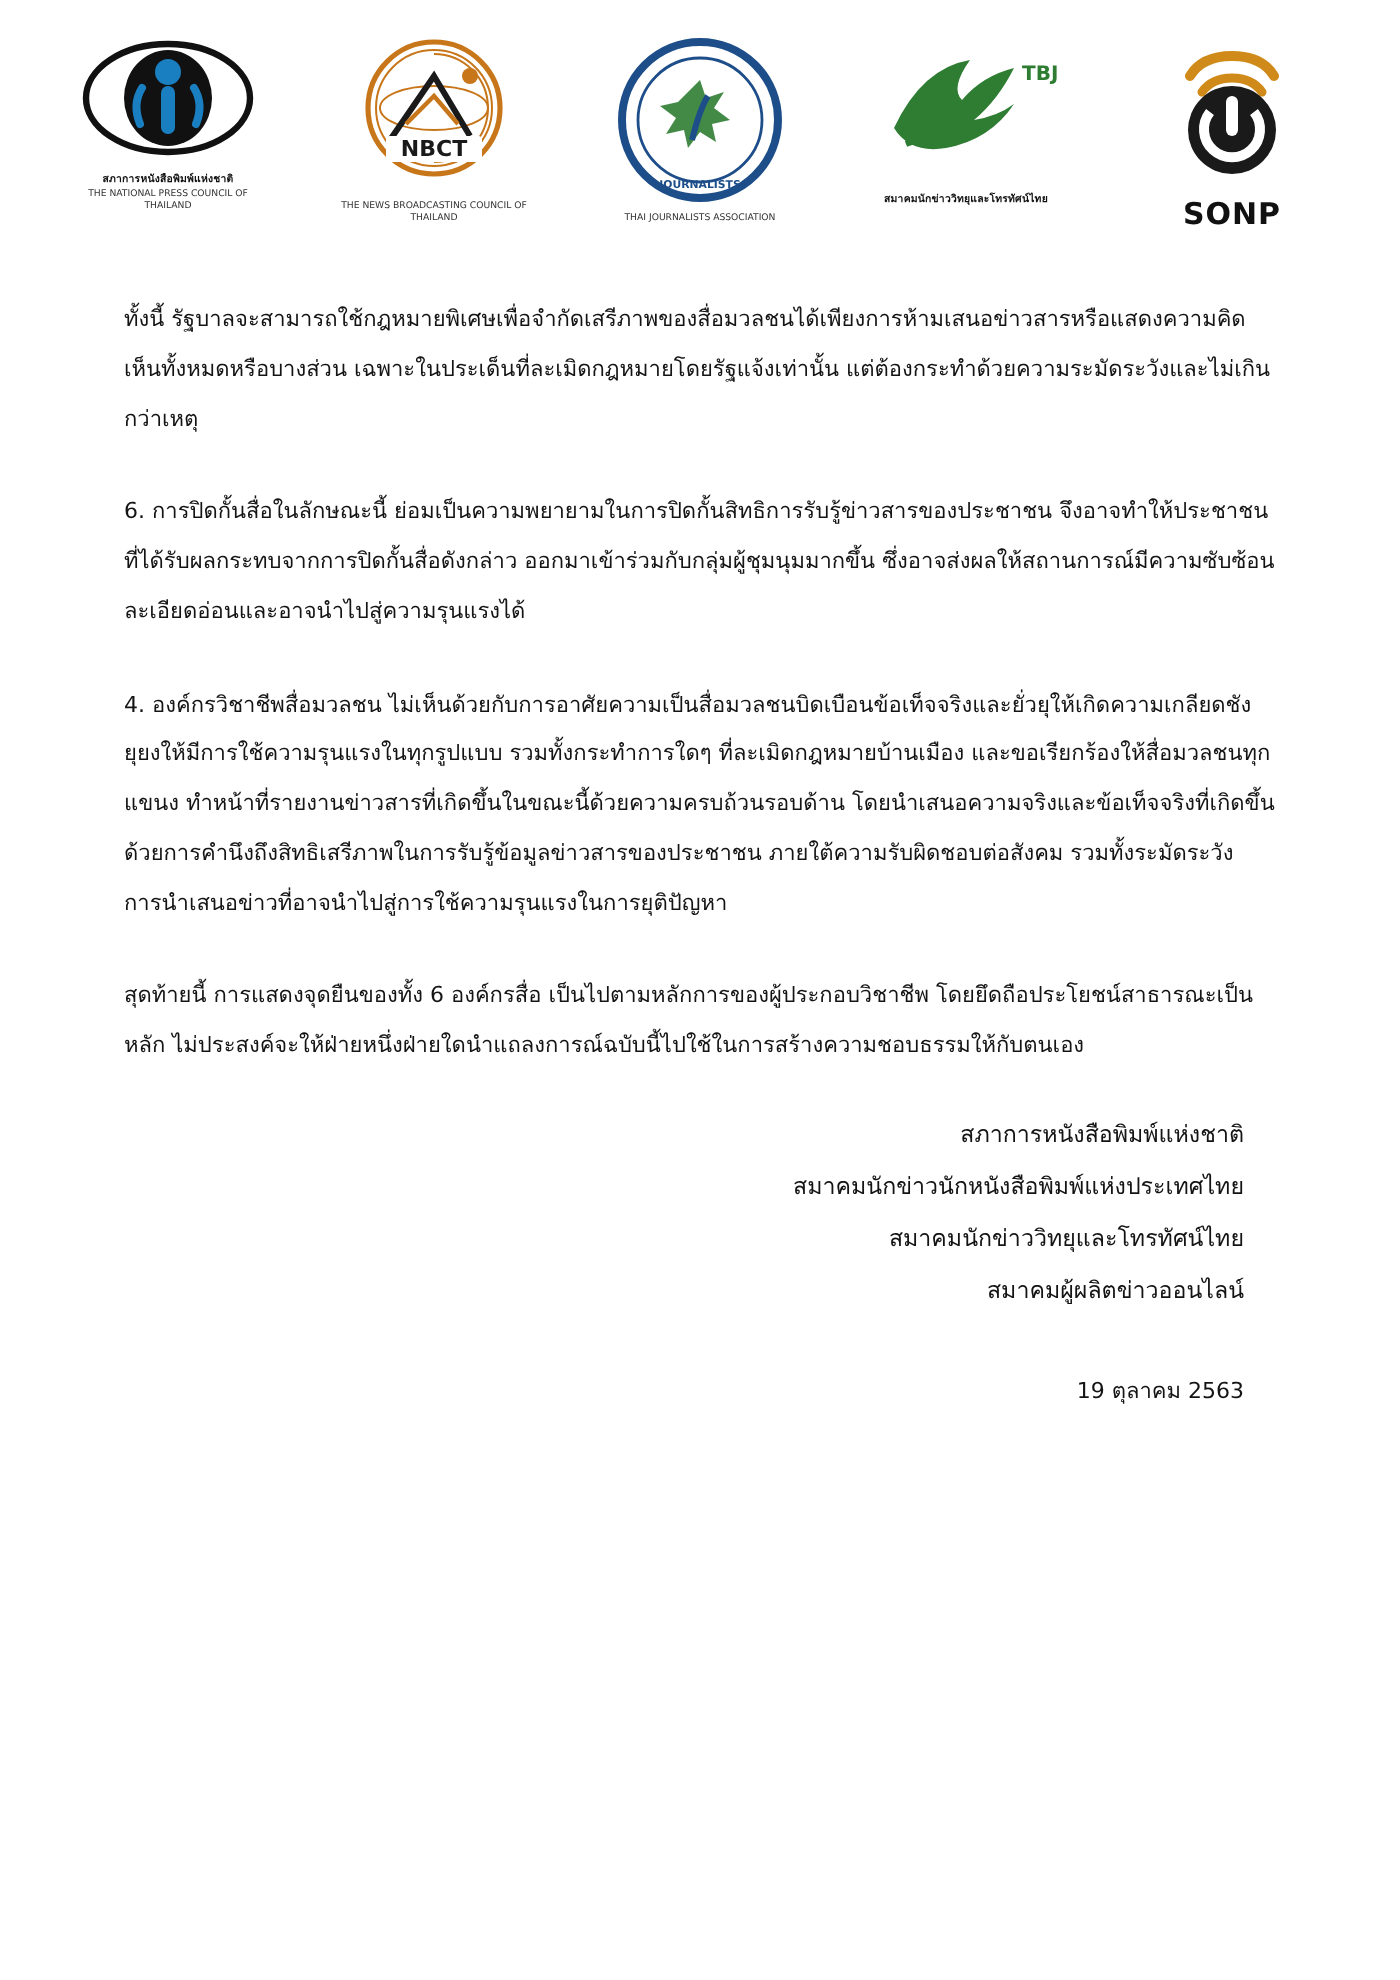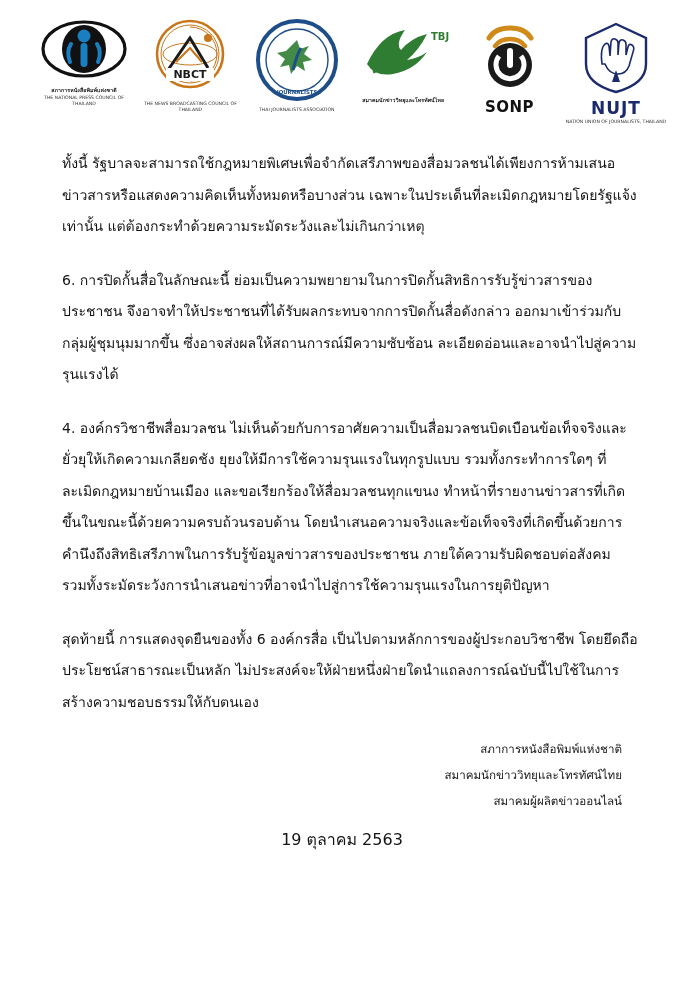--- a/index.html
+++ b/index.html
@@ -65,47 +65,47 @@
     color: #1b2a6b;
     margin-top: -2px;
   }
 
   
   .doc-body {
     padding: 18px 62px 0 62px;
     box-sizing: border-box;
   }
   .para {
-    font-size: 14px;
+    font-size: 11px;
     line-height: 2.25;
     color: #141414;
     text-align: left;
     margin: 0 0 22px 0;
     word-break: break-word;
   }
   .para.last-block { margin-bottom: 18px; }
 
   
   .signatures {
     margin-top: 6px;
     text-align: right;
     padding-right: 16px;
   }
   .signatures .sig {
     font-size: 11.6px;
     line-height: 2.25;
     color: #141414;
   }
   .doc-date {
-    font-size: 16px;
+    font-size: 11px;
     line-height: 2.25;
     color: #141414;
-    text-align: center;
+    text-align: right;
     padding-right: 16px;
-    margin-top: 8px;
+    margin-top: 26px;
   }
 </style>
 </head>
 <body>
 
 <div class="logo-strip">
 
   <div class="logo">
     <span class="mark">
       <svg width="86" height="62" viewBox="0 0 86 62">
@@ -169,39 +169,29 @@
         <path d="M16 20 q6 -10 21 -10 q15 0 21 10" stroke="#d08a1a" stroke-width="5" fill="none" stroke-linecap="round"></path>
         <path d="M22 28 q5 -7 15 -7 q10 0 15 7" stroke="#d08a1a" stroke-width="4.5" fill="none" stroke-linecap="round"></path>
         <circle cx="37" cy="47" r="22" fill="#1a1a1a"></circle>
         <rect x="34" y="30" width="6" height="20" rx="3" fill="#ffffff"></rect>
         <path d="M26 38 a14 14 0 1 0 22 0" stroke="#ffffff" stroke-width="5" fill="none"></path>
       </svg>
     </span>
     <span class="sonp-word">SONP</span>
   </div>
 
-  <div class="logo">
-    <span class="mark">
-      <svg width="80" height="78" viewBox="0 0 80 78">
-        <path d="M40 6 L70 20 L70 46 Q70 66 40 74 Q10 66 10 46 L10 20 Z" fill="none" stroke="#1b2a6b" stroke-width="2.4"></path>
-        <path d="M26 46 q-2 -16 3 -20 q3 -2 4 2 l1 10 1 -14 q1 -4 4 -3 q3 1 3 4 l0 12 1 -12 q1 -4 4 -3 q3 1 3 4 l0 11 2 -8 q1 -4 4 -2 q3 2 1 7 l-4 14 q-3 8 -11 8 q-9 0 -13 -10z" fill="#ffffff" stroke="#1b2a6b" stroke-width="1.6"></path>
-        <path d="M40 52 l4 12 -8 0 z" fill="#1b2a6b"></path>
-      </svg>
-    </span>
-    <span class="nujt-word">NUJT</span>
-    <span class="cap2">NATION UNION OF JOURNALISTS, THAILAND</span>
-  </div>
 </div>
 
 <div class="doc-body">
   <p class="para">ทั้งนี้ รัฐบาลจะสามารถใช้กฎหมายพิเศษเพื่อจำกัดเสรีภาพของสื่อมวลชนได้เพียงการห้ามเสนอข่าวสารหรือแสดงความคิดเห็นทั้งหมดหรือบางส่วน เฉพาะในประเด็นที่ละเมิดกฎหมายโดยรัฐแจ้งเท่านั้น แต่ต้องกระทำด้วยความระมัดระวังและไม่เกินกว่าเหตุ</p>
   <p class="para">6. การปิดกั้นสื่อในลักษณะนี้ ย่อมเป็นความพยายามในการปิดกั้นสิทธิการรับรู้ข่าวสารของประชาชน จึงอาจทำให้ประชาชนที่ได้รับผลกระทบจากการปิดกั้นสื่อดังกล่าว ออกมาเข้าร่วมกับกลุ่มผู้ชุมนุมมากขึ้น ซึ่งอาจส่งผลให้สถานการณ์มีความซับซ้อน ละเอียดอ่อนและอาจนำไปสู่ความรุนแรงได้</p>
   <p class="para">4. องค์กรวิชาชีพสื่อมวลชน ไม่เห็นด้วยกับการอาศัยความเป็นสื่อมวลชนบิดเบือนข้อเท็จจริงและยั่วยุให้เกิดความเกลียดชัง ยุยงให้มีการใช้ความรุนแรงในทุกรูปแบบ รวมทั้งกระทำการใดๆ ที่ละเมิดกฎหมายบ้านเมือง และขอเรียกร้องให้สื่อมวลชนทุกแขนง ทำหน้าที่รายงานข่าวสารที่เกิดขึ้นในขณะนี้ด้วยความครบถ้วนรอบด้าน โดยนำเสนอความจริงและข้อเท็จจริงที่เกิดขึ้นด้วยการคำนึงถึงสิทธิเสรีภาพในการรับรู้ข้อมูลข่าวสารของประชาชน ภายใต้ความรับผิดชอบต่อสังคม รวมทั้งระมัดระวังการนำเสนอข่าวที่อาจนำไปสู่การใช้ความรุนแรงในการยุติปัญหา</p>
   <p class="para last-block">สุดท้ายนี้ การแสดงจุดยืนของทั้ง 6 องค์กรสื่อ เป็นไปตามหลักการของผู้ประกอบวิชาชีพ โดยยึดถือประโยชน์สาธารณะเป็นหลัก  ไม่ประสงค์จะให้ฝ่ายหนึ่งฝ่ายใดนำแถลงการณ์ฉบับนี้ไปใช้ในการสร้างความชอบธรรมให้กับตนเอง</p>
 
   <div class="signatures">
     <div class="sig">สภาการหนังสือพิมพ์แห่งชาติ</div>
+    <div class="sig">สมาคมนักข่าวนักหนังสือพิมพ์แห่งประเทศไทย</div>
     <div class="sig">สมาคมนักข่าววิทยุและโทรทัศน์ไทย</div>
     <div class="sig">สมาคมผู้ผลิตข่าวออนไลน์</div>
   </div>
 
   <div class="doc-date">19 ตุลาคม 2563</div>
 </div>
 
 </body></html>

